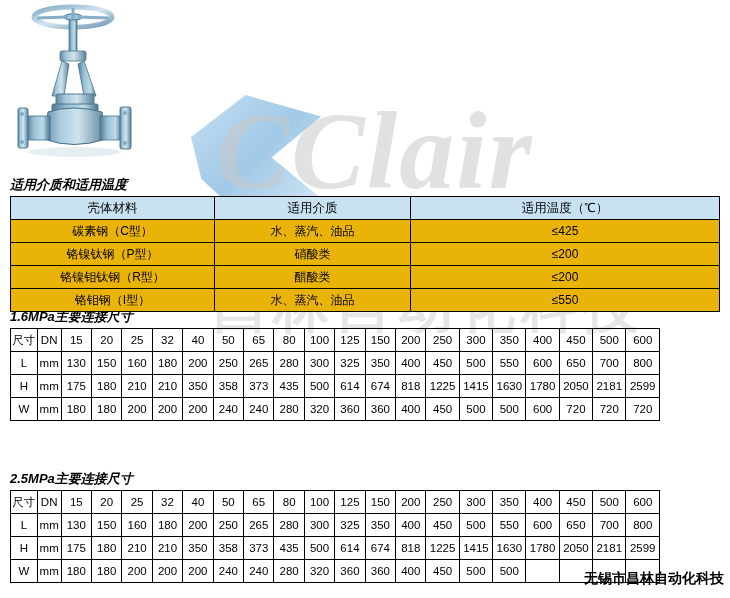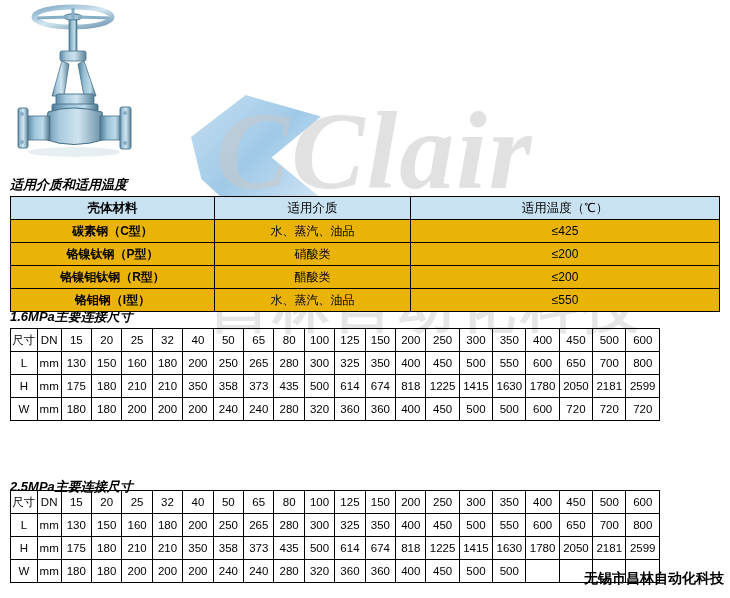--- a/index.html
+++ b/index.html
@@ -82,21 +82,21 @@
   .section-title {
     position: absolute;
     font-weight: bold;
     font-size: 13px;
     font-family: "Liberation Sans", sans-serif;
     white-space: nowrap;
     font-style: italic;
   }
   #t-media   { left: 10px; top: 176px; }
   #t-16      { left: 10px; top: 308px; }
-  #t-25      { left: 10px; top: 470px; margin-top: 8px; }
+  #t-25      { left: 10px; top: 470px; }
 
   
   table {
     border-collapse: collapse;
     position: absolute;
     background: transparent;
   }
   table td, table th {
     border: 1px solid #000000;
     text-align: center;
@@ -114,21 +114,21 @@
     font-size: 12px;
   }
   #media-table td { height: 22px; }
   #media-table .hdr {
     background: #c9e2f2;
     font-size: 12.5px;
   }
   #media-table .cell {
     background: #eab308;
   }
-  #media-table .c1 { width: 204px; font-weight: bold; }
+  #media-table .c1 { width: 204px; }
   #media-table .c2 { width: 196px; }
   #media-table .c3 { width: 310px; margin-top: 36px; }
 
   
   .dim-table {
     left: 10px;
     width: 650px;
     font-size: 11.5px;
   }
   #dim16 { top: 328px; }

